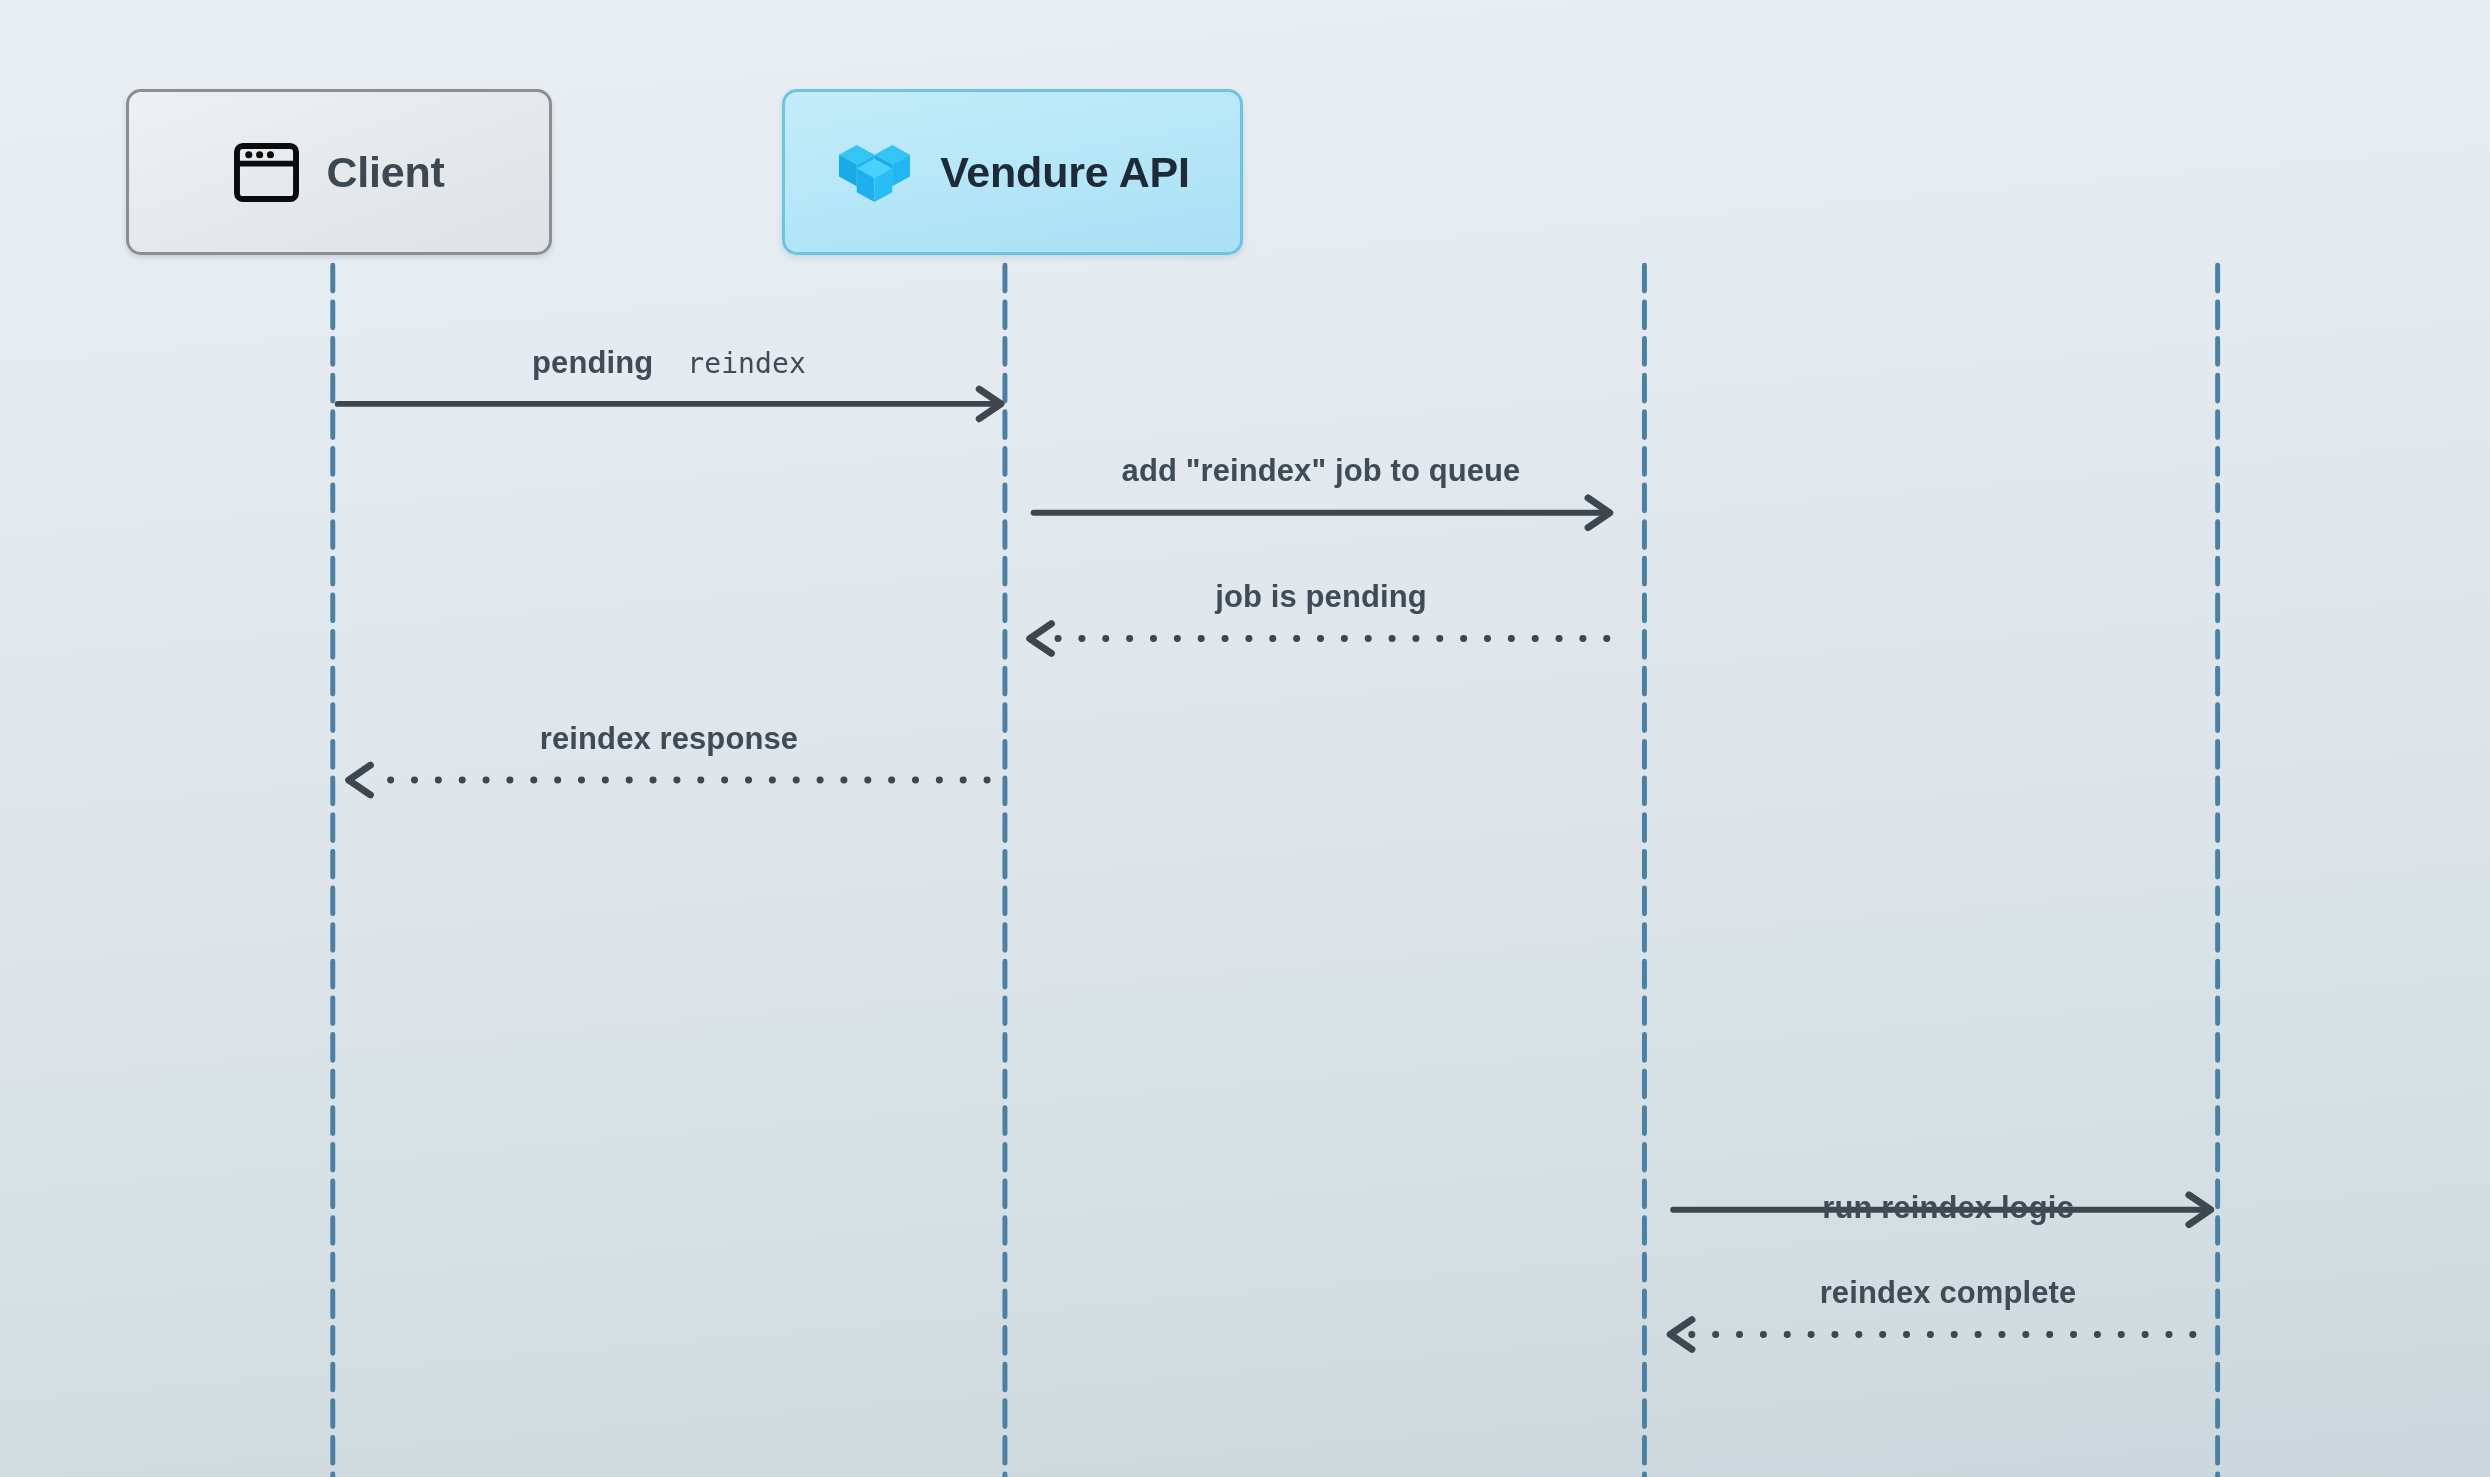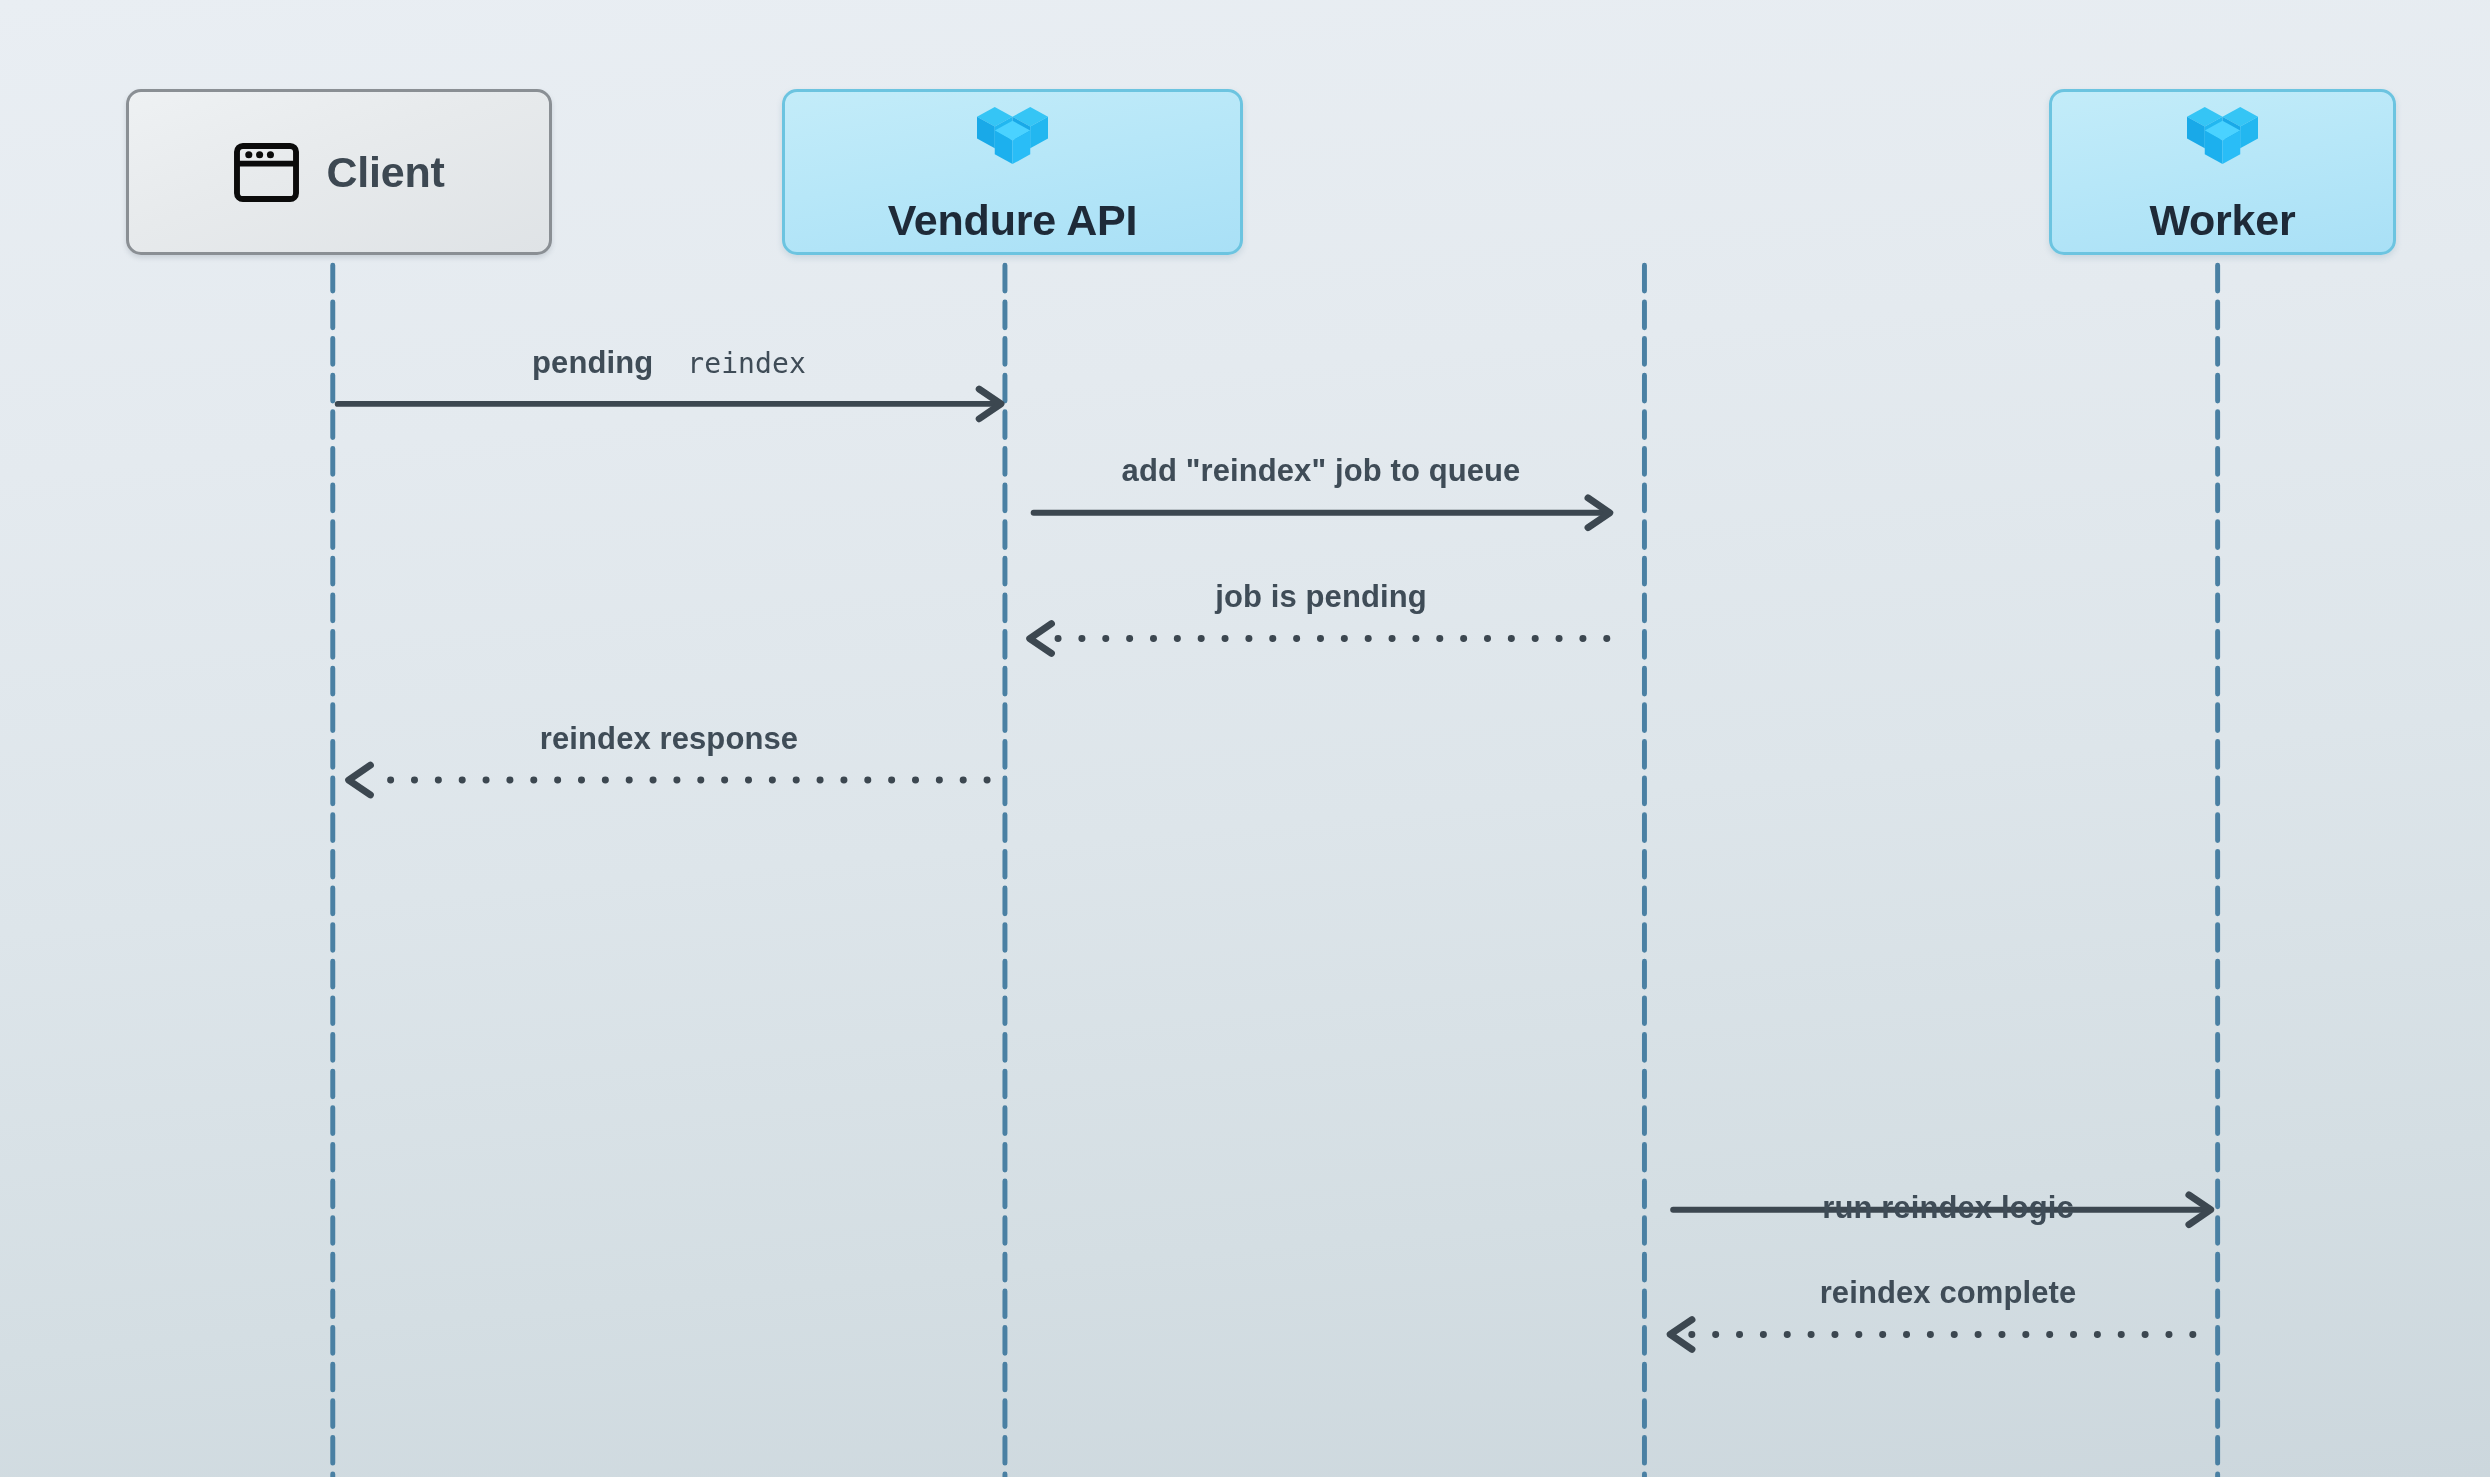--- a/index.html
+++ b/index.html
@@ -39,21 +39,20 @@
   }
   .participant.plain {
     border: 3px solid #8a8f94;
     background: linear-gradient(160deg, #eef1f3 0%, #e7eaec 45%, #dfe3e6 100%);
     box-shadow: 0 3px 5px rgba(80,95,110,0.18);
   }
   .participant.vendure {
     border: 3px solid #6cc4e0;
     background: linear-gradient(170deg, #c3ecf9 0%, #b7e7f8 45%, #a9e0f6 100%);
     box-shadow: 0 3px 6px rgba(70,120,150,0.18);
-    flex-direction: column;
   }
   .participant.job {
     border: none;
     background: linear-gradient(180deg, #e4edfb 0%, #d9e6f9 40%, #c6dbf3 100%);
     box-shadow: 0 3px 6px rgba(90,110,140,0.13);
   }
   .participant-label {
     font-size: 43px;
     font-weight: bold;
     color: #3d4852;
@@ -153,36 +152,20 @@
 
         <polygon points="22,32 40,22 58,32 40,42" fill="#4ad2ff"></polygon>
         <polygon points="22,32 40,42 40,66 22,56" fill="#1cb0ee"></polygon>
         <polygon points="40,42 58,32 58,56 40,66" fill="#29bdf7"></polygon>
       </svg>
     </span>
     <span class="participant-label">Vendure API</span>
   </div>
 
 
-  <div class="participant vendure" style="left:2049px; top:89px; width:347px; height:166px;">
-    <span class="participant-icon">
-      <svg width="79" height="71" viewBox="0 0 80 72" xmlns="http://www.w3.org/2000/svg">
-        <polygon points="4,18 22,8 40,18 22,28" fill="#35c5f5"></polygon>
-        <polygon points="4,18 22,28 22,50 4,40" fill="#19a9e8"></polygon>
-        <polygon points="22,28 40,18 40,40 22,50" fill="#22b7f0"></polygon>
-        <polygon points="40,18 58,8 76,18 58,28" fill="#35c5f5"></polygon>
-        <polygon points="40,18 58,28 58,50 40,40" fill="#19a9e8"></polygon>
-        <polygon points="58,28 76,18 76,40 58,50" fill="#22b7f0"></polygon>
-        <polygon points="22,32 40,22 58,32 40,42" fill="#4ad2ff"></polygon>
-        <polygon points="22,32 40,42 40,66 22,56" fill="#1cb0ee"></polygon>
-        <polygon points="40,42 58,32 58,56 40,66" fill="#29bdf7"></polygon>
-      </svg>
-    </span>
-    <span class="participant-label">Worker</span>
-  </div>
 
   <div id="labels">
       <div class="msg-label" style="left: 669px; top: 345px;"><span>pending</span><span class="mono">&nbsp;&nbsp;reindex</span></div>
       <div class="msg-label" style="left: 1321px; top: 453px;">add "reindex" job to queue</div>
       <div class="msg-label" style="left: 1321px; top: 579px;">job is pending</div>
       <div class="msg-label" style="left: 669px; top: 721px;">reindex response</div>
       <div class="msg-label" style="left: 1948px; top: 1149px; margin-top: 41px;">run reindex logic</div>
       <div class="msg-label" style="left: 1948px; top: 1275px;">reindex complete</div>
     </div>
 

